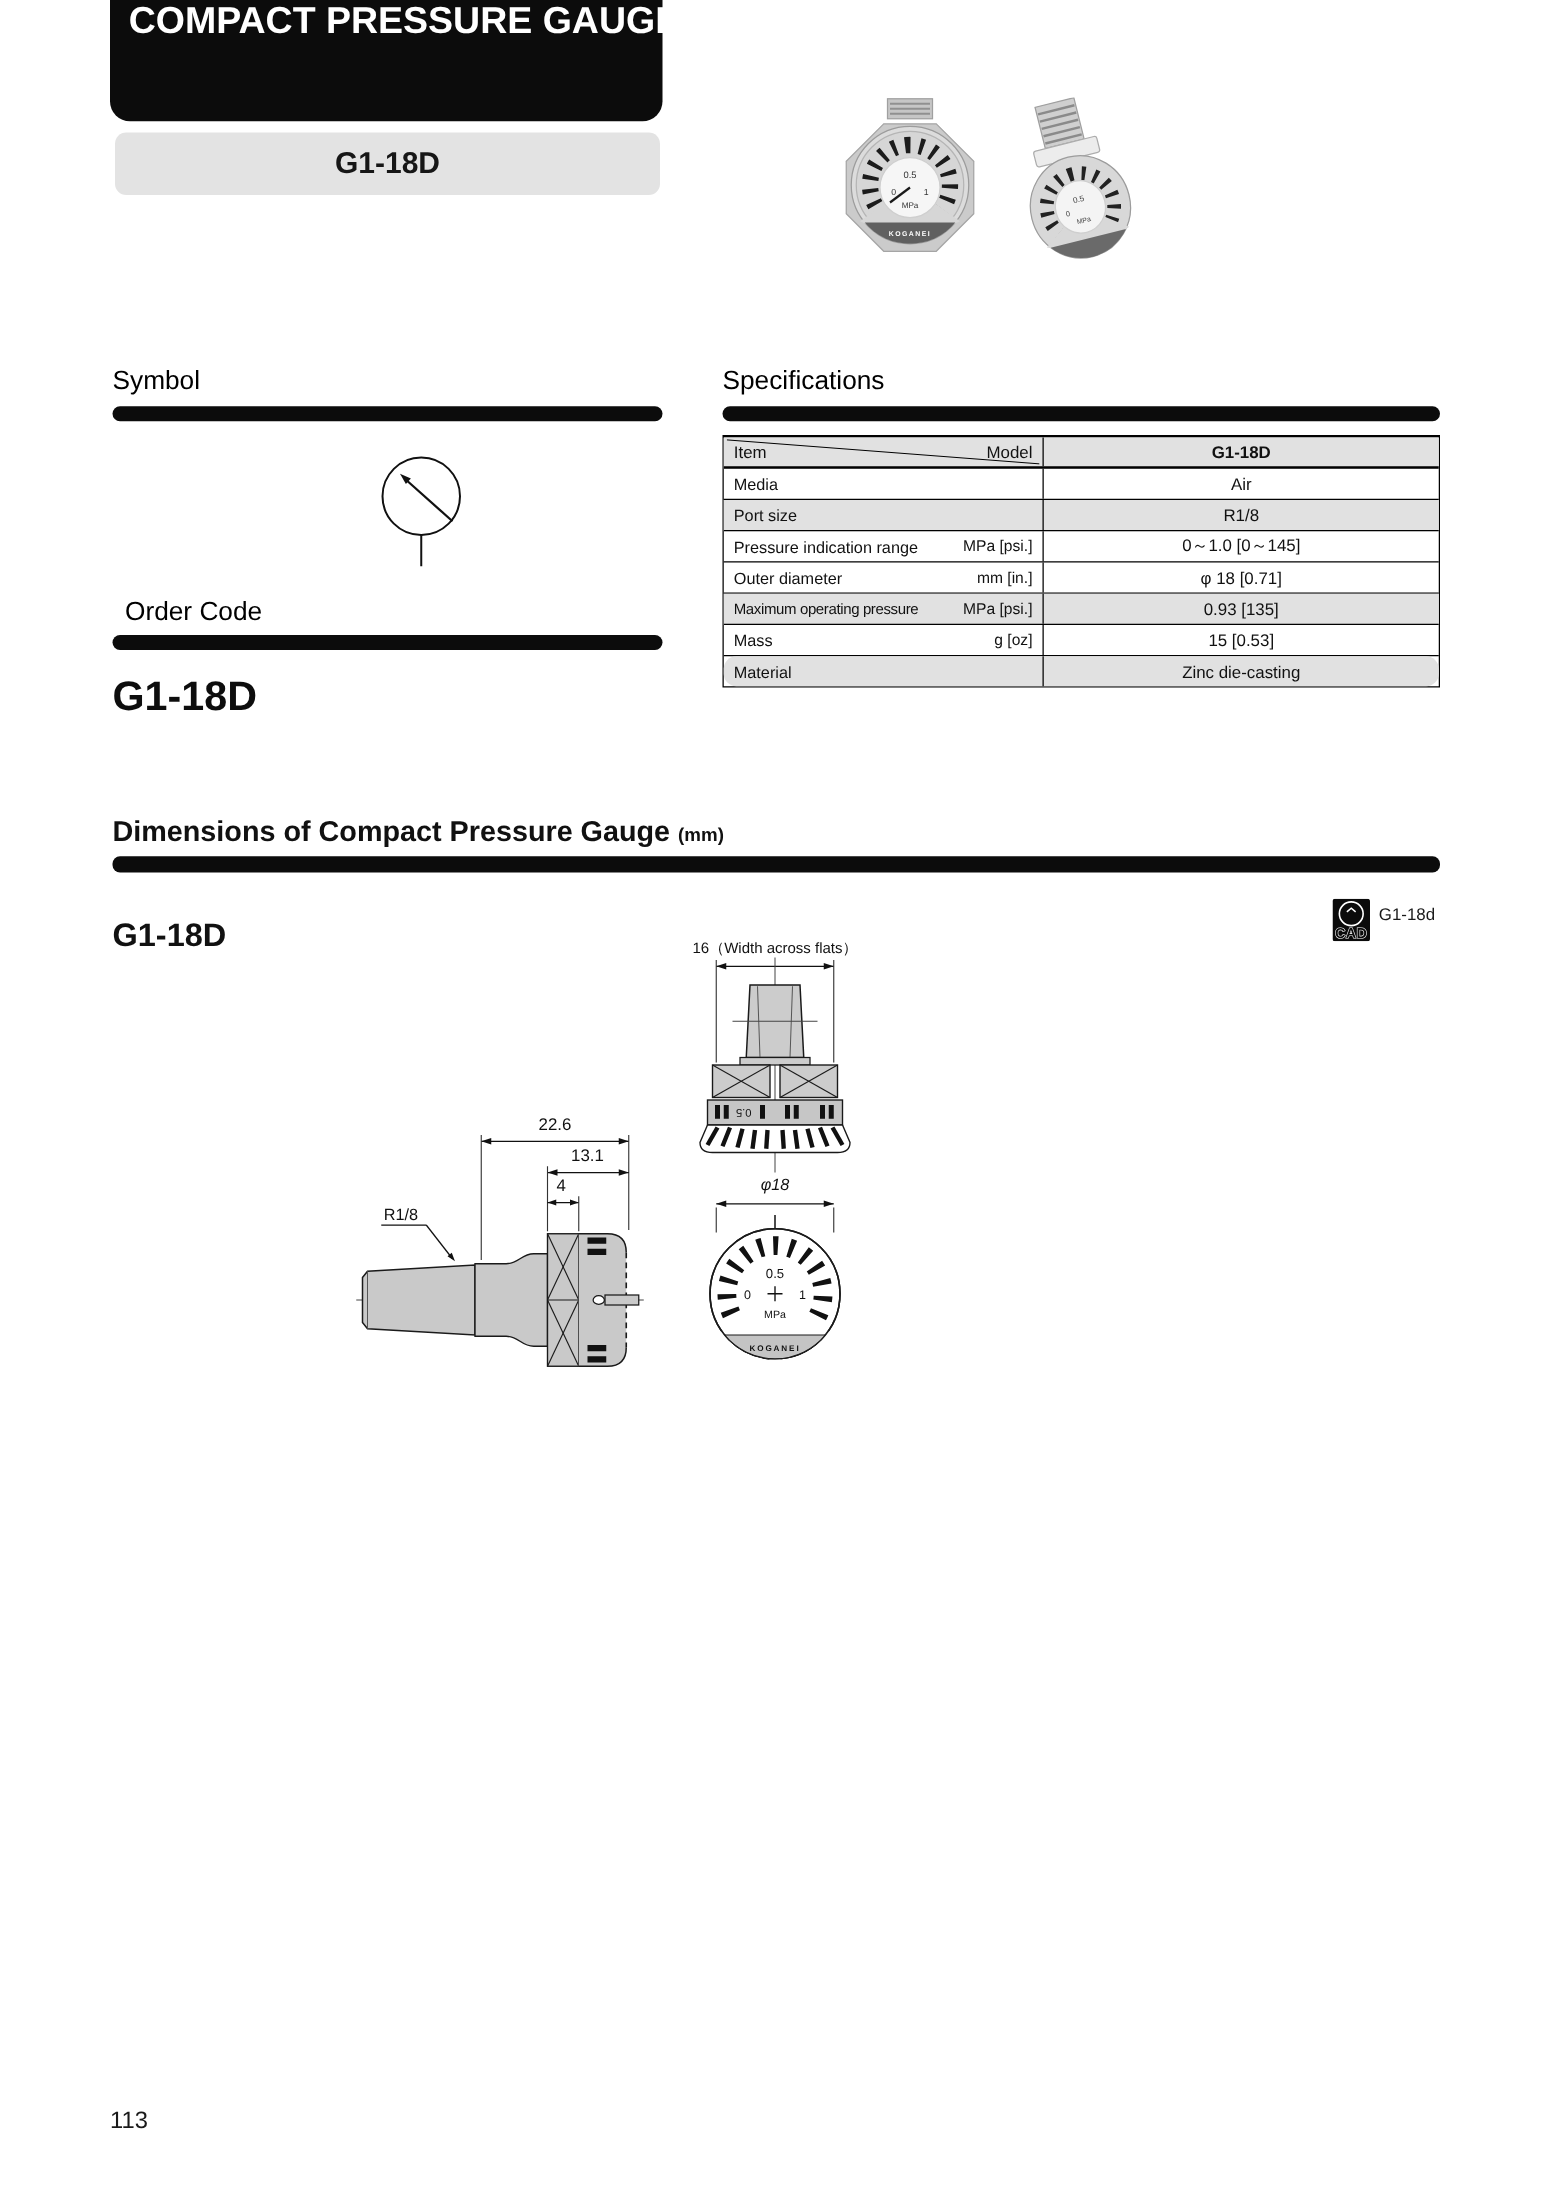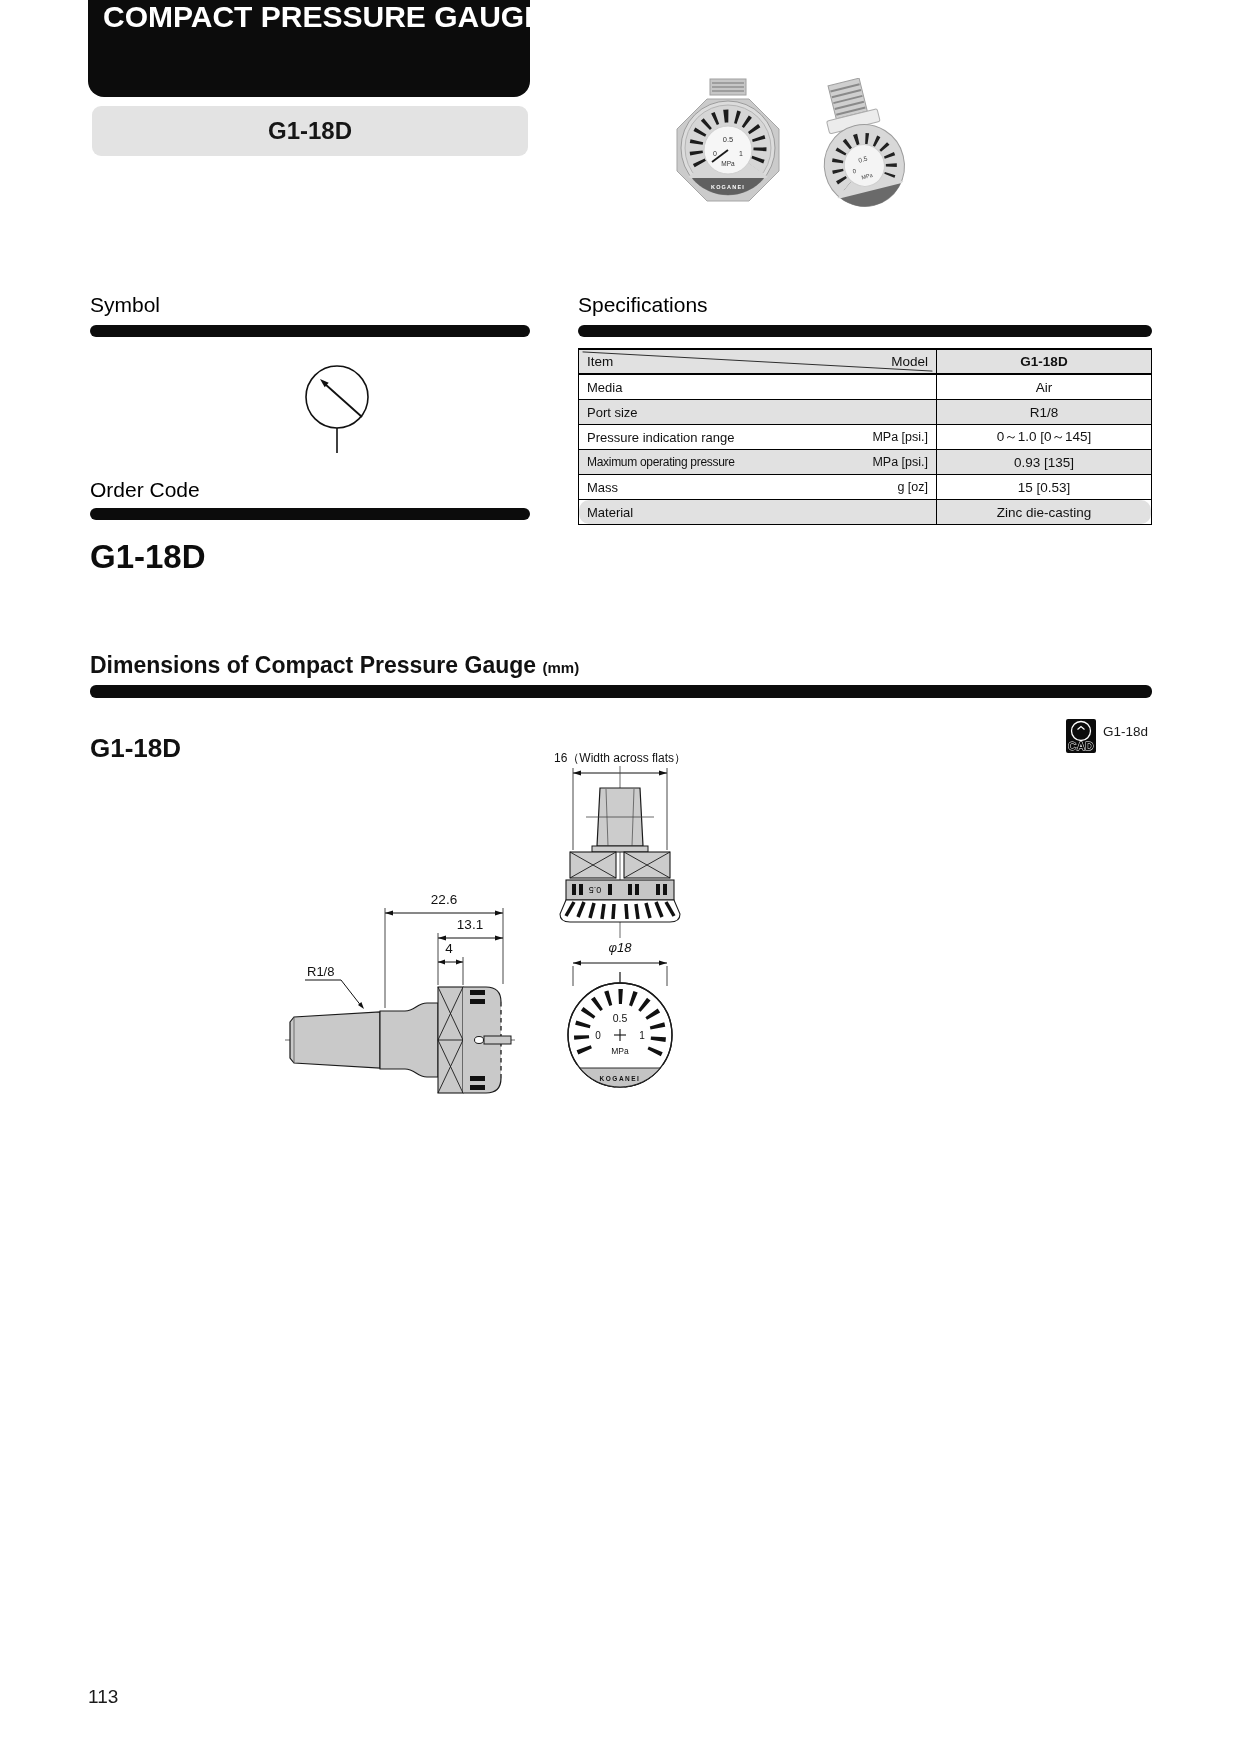--- a/index.html
+++ b/index.html
@@ -25,21 +25,21 @@
   .cad-ref{font-size:13.5px;color:#1a1a1a;}
   .page-num{font-size:19px;color:#1a1a1a;}
 
   
   .spec-table{left:578px;top:348px;width:574px;border:1px solid #000;border-top:2px solid #000;
               box-sizing:border-box;background:#fff;}
   .thead{display:flex;height:23px;background:#e1e1e1;border-bottom:2px solid #000;font-size:13.5px;}
   .srow{display:flex;height:24px;border-bottom:1px solid #000;font-size:13px;}
   .srow:last-child{border-bottom:none;border-radius:10px;}
   .shade{background:#e1e1e1;}
-  .cell-l{width:358px;border-right:1px solid #000;display:flex;justify-content:space-between;
+  .cell-l{width:256px;border-right:1px solid #000;display:flex;justify-content:space-between;
           align-items:center;padding:0 8px;box-sizing:border-box;position:relative;}
   .cell-v{flex:1;display:flex;align-items:center;justify-content:center;font-size:13.5px;}
   .unit{font-size:12.5px;}
   .small-label{font-size:12px;letter-spacing:-0.3px;}
   .diag{position:absolute;left:0;top:0;width:100%;height:100%;}
   .hdr-model{margin-left:auto;}
   .bold{font-weight:bold;}
 
   svg text{font-family:"Liberation Sans","DejaVu Sans",sans-serif;}
 </style>
@@ -132,20 +132,27 @@
         </div>
       <div class="cell-v">R1/8</div>
     </div>
     <div class="srow">
       <div class="cell-l">
           <span>Pressure indication range</span>
           <span class="unit">MPa [psi.]</span>
         </div>
       <div class="cell-v">0～1.0 [0～145]</div>
     </div>
+    <div class="srow">
+      <div class="cell-l">
+          <span>Outer diameter</span>
+          <span class="unit">mm [in.]</span>
+        </div>
+      <div class="cell-v">φ 18 [0.71]</div>
+    </div>
     <div class="srow shade">
       <div class="cell-l">
           <span class="small-label">Maximum operating pressure</span>
           <span class="unit">MPa [psi.]</span>
         </div>
       <div class="cell-v">0.93 [135]</div>
     </div>
     <div class="srow">
       <div class="cell-l">
           <span>Mass</span>
@@ -155,21 +162,21 @@
     </div>
     <div class="srow shade">
       <div class="cell-l">
           <span>Material</span>
           <span class="unit"></span>
         </div>
       <div class="cell-v">Zinc die-casting</div>
     </div>
   </div>
 
-  <div class="abs h2" style="left:90px;top:478px;">Order Code</div>
+  <div class="abs h2" style="left:100px;top:478px;">Order Code</div>
   <div class="abs bar" style="left:90px;top:508px;width:440px;"></div>
   <div class="abs order-code" style="left:90px;top:538px;">G1-18D</div>
 
   <div class="abs dim-heading" style="left:90px;top:652px;">
     <span>Dimensions of Compact Pressure Gauge</span>
     <span class="mm">(mm)</span>
   </div>
   <div class="abs bar" style="left:90px;top:685px;width:1062px;height:13px;"></div>
 
   <div class="abs sub-model" style="left:90px;top:733px;">G1-18D</div>

